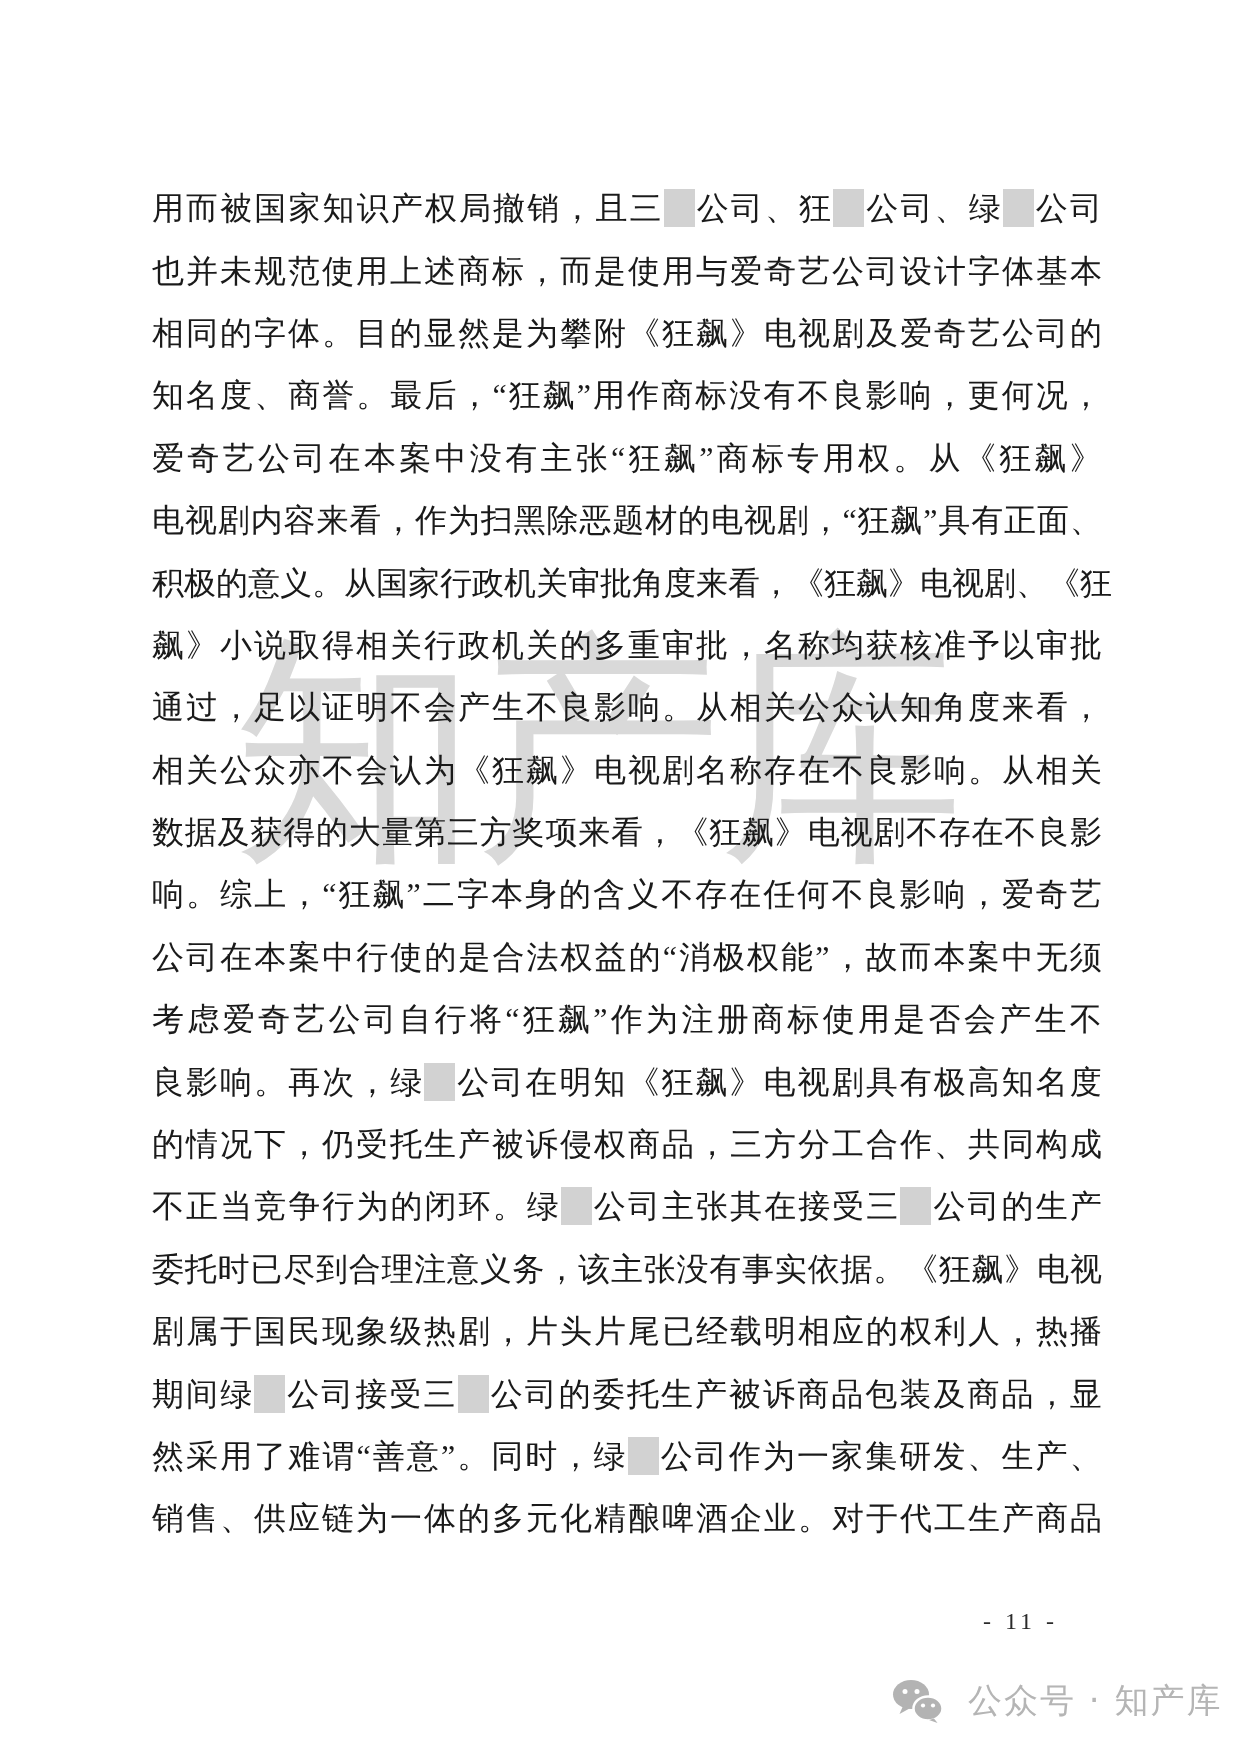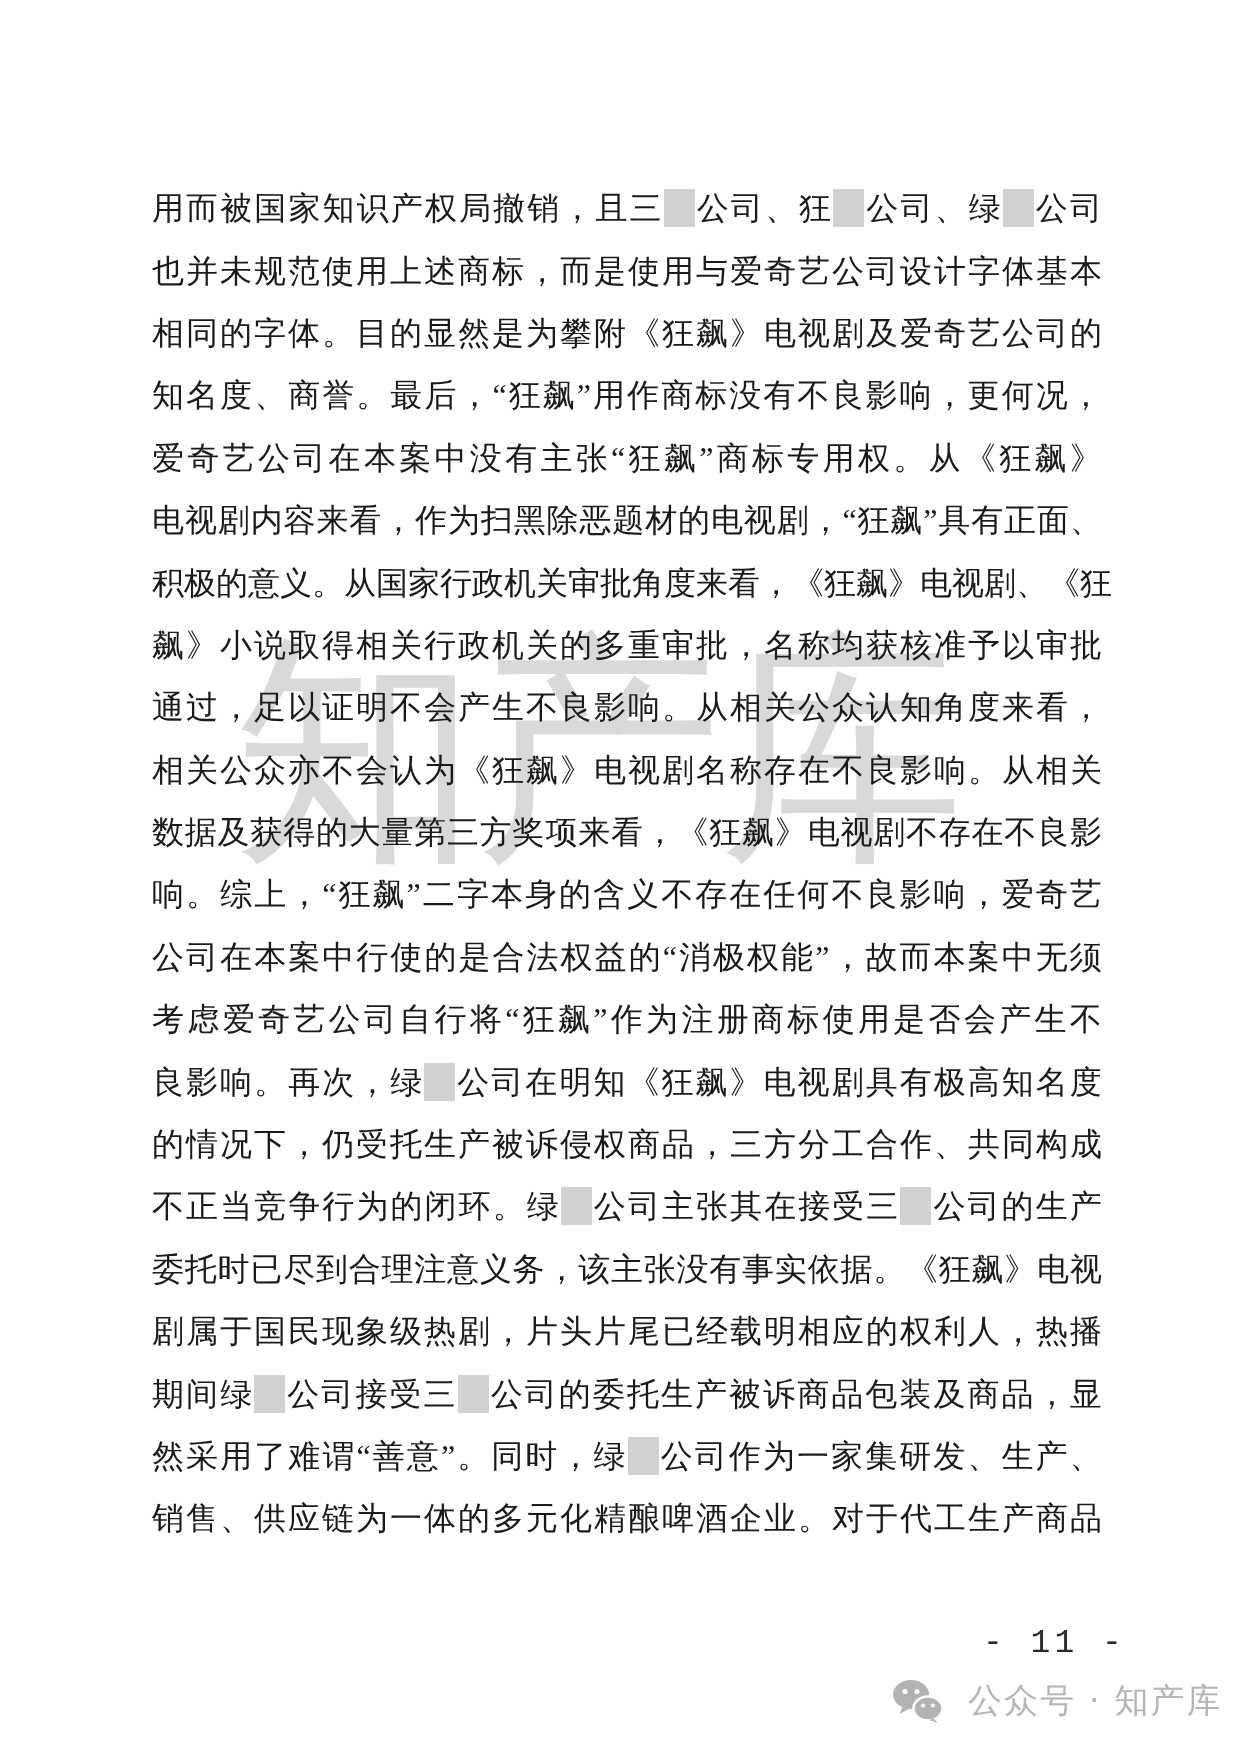--- a/index.html
+++ b/index.html
@@ -57,25 +57,24 @@
   .text-line span.redact{
     width:31px;
     height:38px;
     background:var(--redaction-color);
   }
   .page-number{
     position:absolute;
     left:983px;
     top:1608px;
     z-index:1;
-    font-size:33px;
+    font-size:24px;
     letter-spacing:4px;
     color:var(--pagenum-color);
-    font-family:Liberation Mono, monospace;
-    margin-top:17px;
+    font-family:Liberation Serif, serif;
   }
   .footer{
     position:absolute;
     left:892px;
     top:1678px;
     z-index:1;
     display:flex;
     align-items:center;
     gap:24px;
   }

